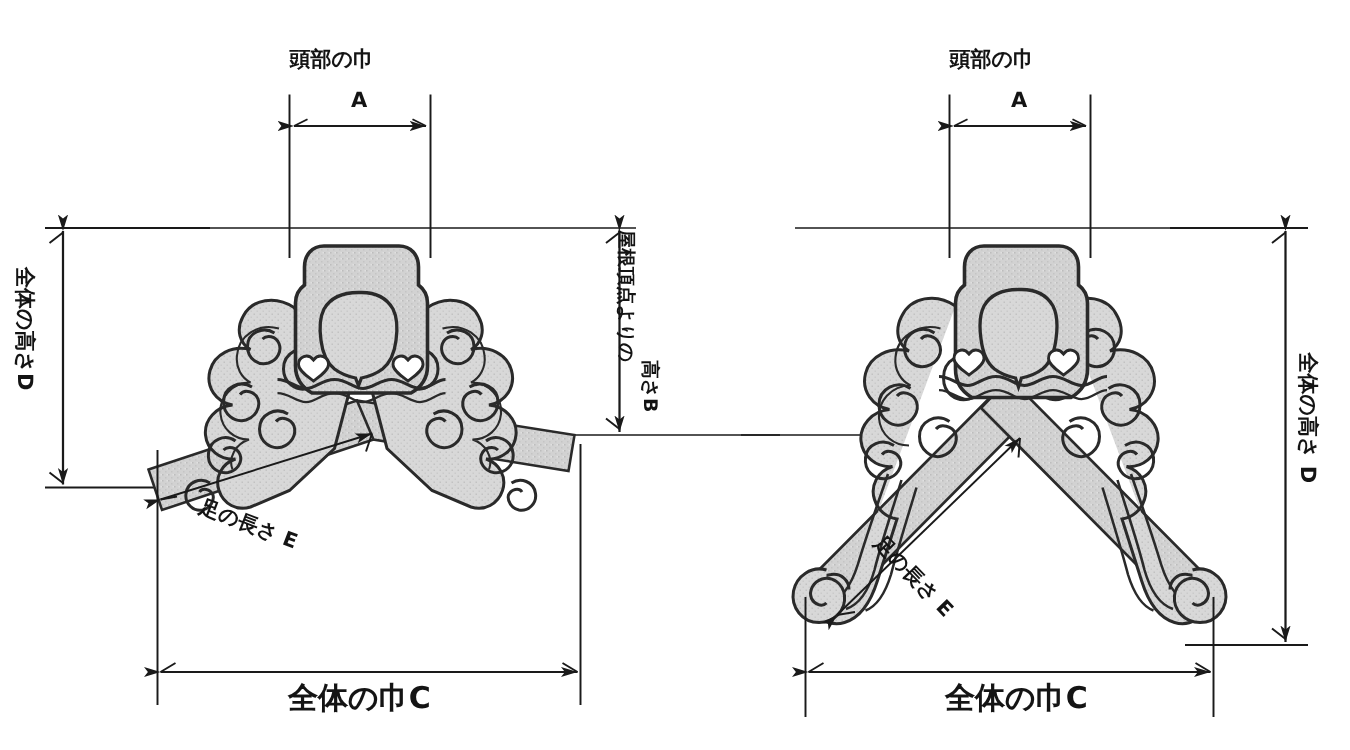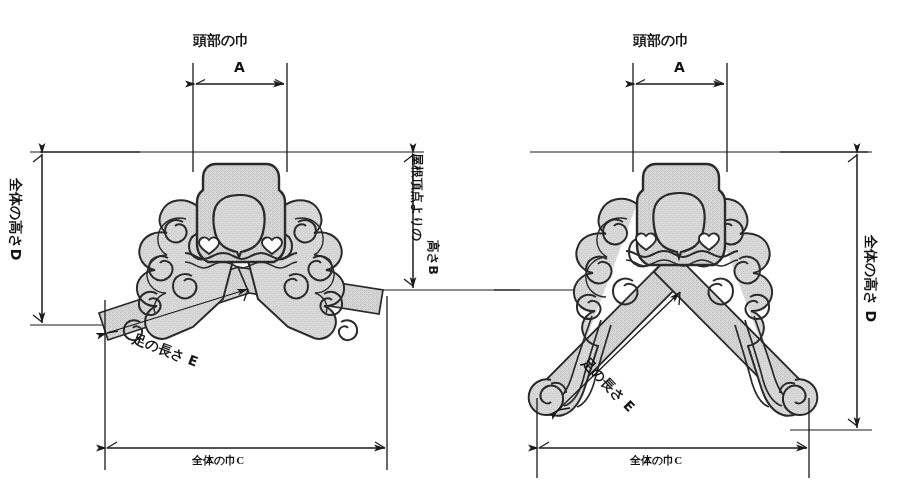--- a/index.html
+++ b/index.html
@@ -31,22 +31,21 @@
     line-height: 1.05;
     letter-spacing: 0px;
   }
   .lbl-h {
     font-size: 14px;
   }
   .lbl-a {
     font-size: 14px;
   }
   .lbl-c {
-    font-size: 11px;
-    font-family: Liberation Serif, serif;
+    font-size: 20px;
   }
   
   .lbl-v {
     font-size: 14px;
     transform-origin: 0 0;
     transform: rotate(90deg);
   }
   .lbl-v-small {
     font-size: 12.5px;
     transform-origin: 0 0;

